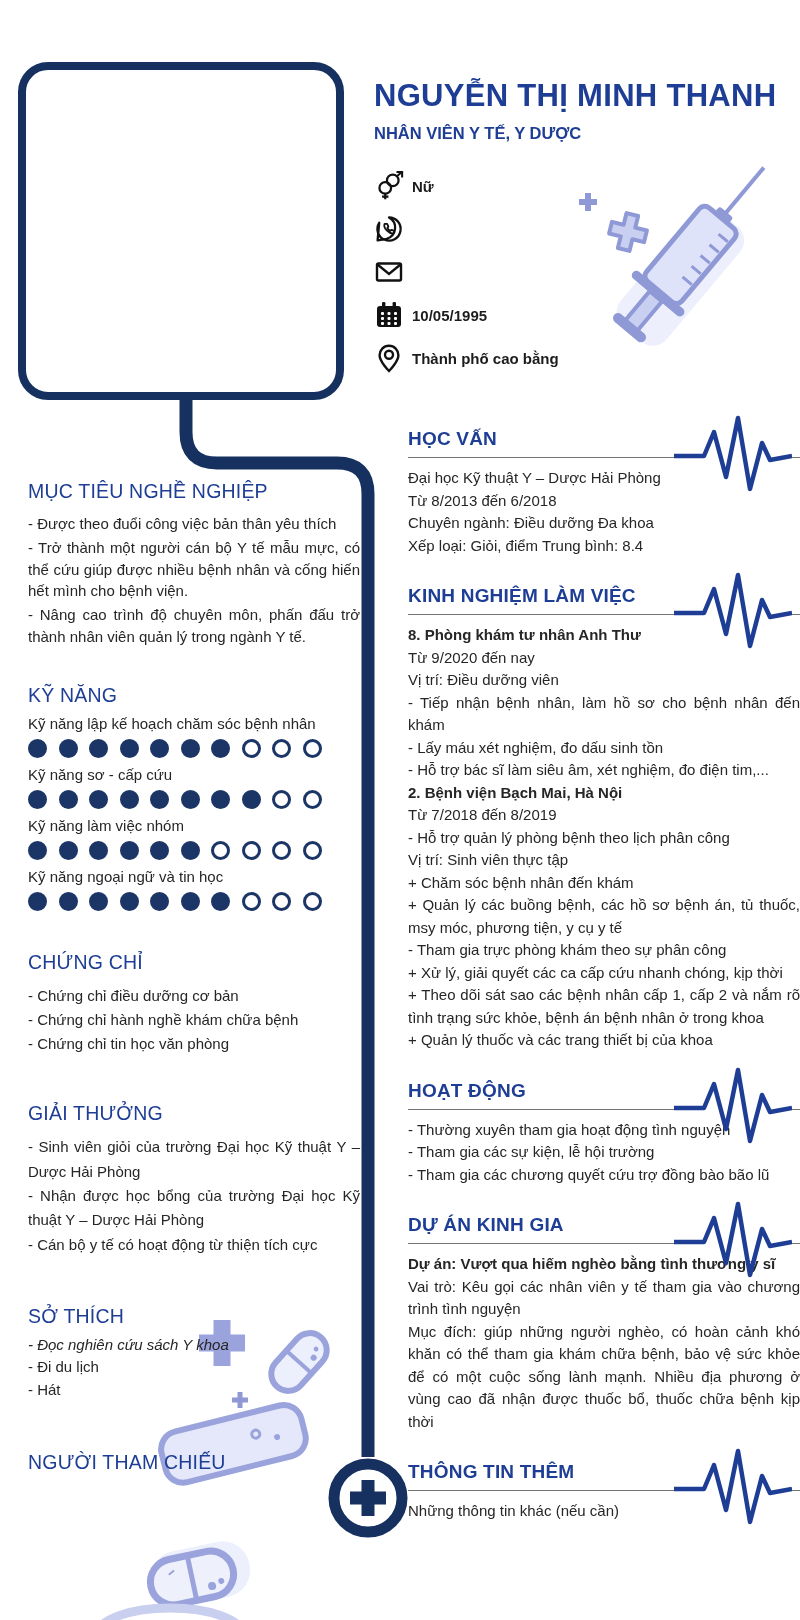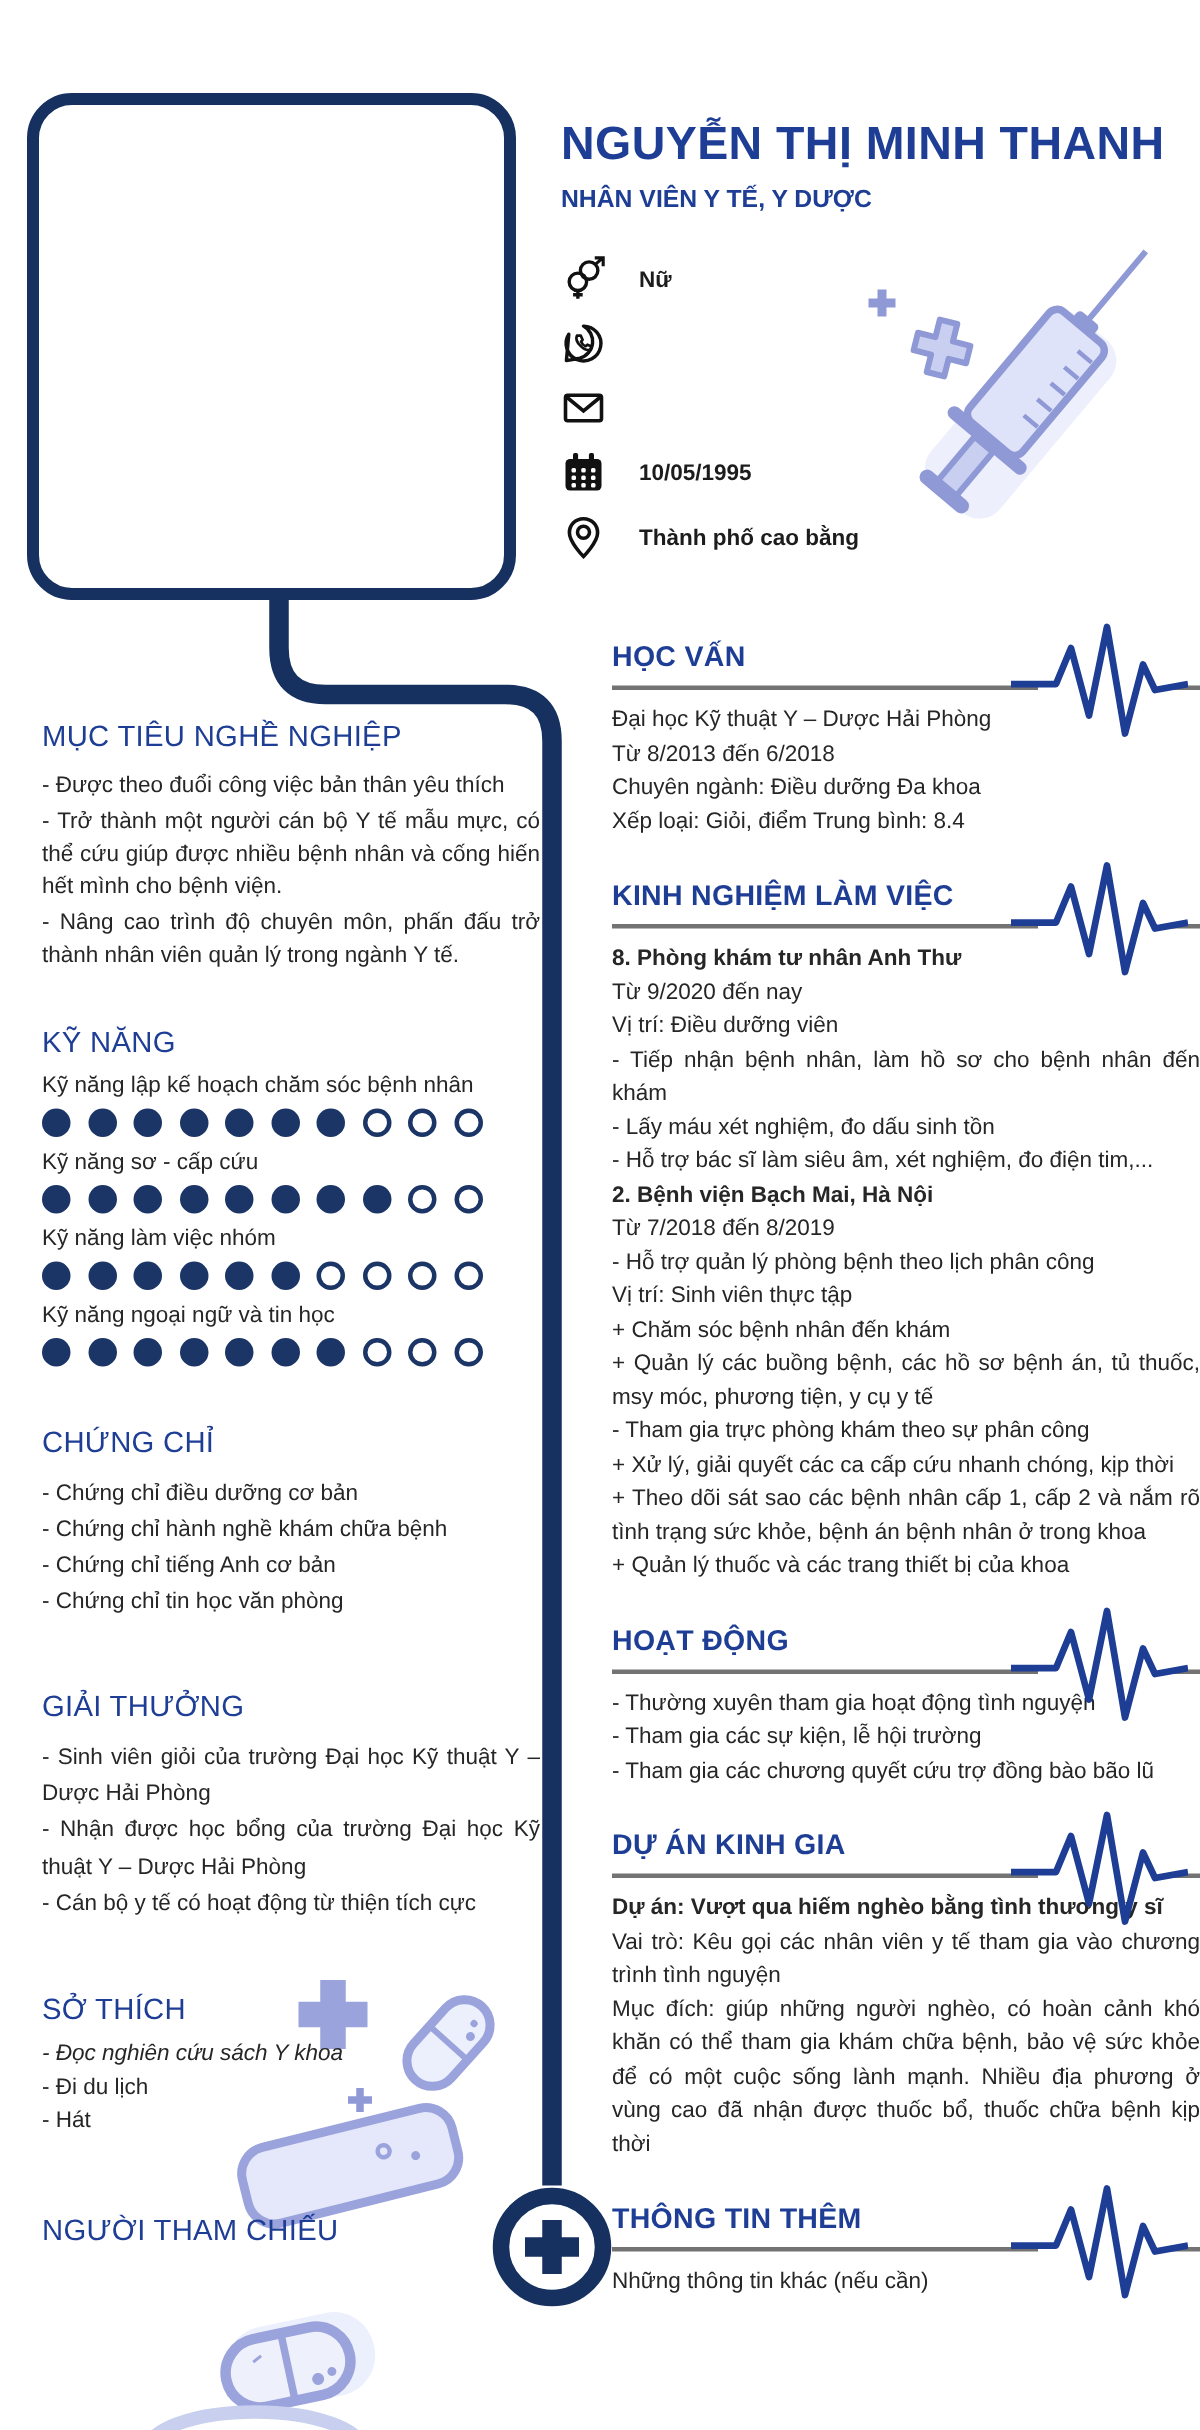--- a/index.html
+++ b/index.html
@@ -13,21 +13,21 @@
   
   .photo-frame{
     position:absolute;left:18px;top:62px;width:310px;height:322px;
     border:8px solid #16305f;border-radius:30px;background:#fff;z-index:1;
   }
   
   .header{position:absolute;left:374px;top:78px;width:416px;z-index:1;}
   .name{font-size:31px;font-weight:800;color:#1e3e96;letter-spacing:.3px;margin:0;}
   .role{font-size:16.5px;font-weight:800;color:#1e3e96;margin:10px 0 0;}
   .contact{margin-top:28px;display:flex;flex-direction:column;gap:13px;}
-  .c-row{display:flex;align-items:center;gap:22px;min-height:30px;}
+  .c-row{display:flex;align-items:center;gap:8px;min-height:30px;}
   .c-icon{width:30px;height:30px;flex:0 0 30px;display:flex;align-items:center;justify-content:center;}
   .c-val{font-size:15px;font-weight:700;color:#1c1c1c;}
   
   .left-col{position:absolute;left:28px;top:480px;width:332px;z-index:1;}
   .right-col{position:absolute;left:408px;top:428px;width:392px;z-index:1;}
   .lhead{font-size:19.5px;font-weight:400;color:#1e3e96;margin:0 0 10px;letter-spacing:.2px;}
   .para{font-size:15px;line-height:1.45;text-align:justify;margin:0 0 2px;}
   .list-item{font-size:15px;line-height:1.62;text-align:justify;margin:0;}
   .gap-skills{margin-top:36px;}
   .gap-cert{margin-top:40px;}
@@ -35,21 +35,21 @@
   .gap-hobby{margin-top:48px;}
   .gap-ref{margin-top:50px;}
   
   .skill-label{font-size:15px;margin:8px 0 7px;}
   .skill-dots{display:flex;gap:11.5px;margin-bottom:6px;}
   .dot{width:19px;height:19px;border-radius:50%;box-sizing:border-box;border:3.5px solid #1b3566;background:#fff;}
   .dot.filled{background:#1b3566;}
   
   .rsec{margin-top:0;}
   .rsec + .rsec{margin-top:28px;}
-  .rsec-head{position:relative;border-bottom:3px solid #737373;padding-bottom:7px;margin-bottom:9px;}
+  .rsec-head{position:relative;border-bottom:1px solid #737373;padding-bottom:7px;margin-bottom:9px;}
   .rsec-title{font-size:19px;font-weight:800;color:#1e3e96;letter-spacing:.2px;}
   .ekg{position:absolute;right:8px;bottom:-40px;width:118px;height:82px;}
   .rline{font-size:15px;line-height:1.5;text-align:justify;margin:0;}
   .rline.bold{font-weight:800;}
 </style>
 </head>
 <body>
 
 <svg class="bg-art" width="800" height="1620" viewBox="0 0 800 1620">
 
@@ -252,21 +252,20 @@
         </div>
       </div>
   </section>
 
   <section class="gap-cert">
     <h2 class="lhead">CHỨNG CHỈ</h2>
     <div>
 
     <p class="list-item">- Chứng chỉ điều dưỡng cơ bản</p>
         <p class="list-item">- Chứng chỉ hành nghề khám chữa bệnh</p>
-        <p class="list-item">- Chứng chỉ tiếng Anh cơ bản</p>
         <p class="list-item">- Chứng chỉ tin học văn phòng</p>
       </div>
   </section>
 
   <section class="gap-award">
     <h2 class="lhead">GIẢI THƯỞNG</h2>
     <div>
 
     <p class="list-item">- Sinh viên giỏi của trường Đại học Kỹ thuật Y – Dược Hải Phòng</p>
         <p class="list-item">- Nhận được học bổng của trường Đại học Kỹ thuật Y – Dược Hải Phòng</p>

